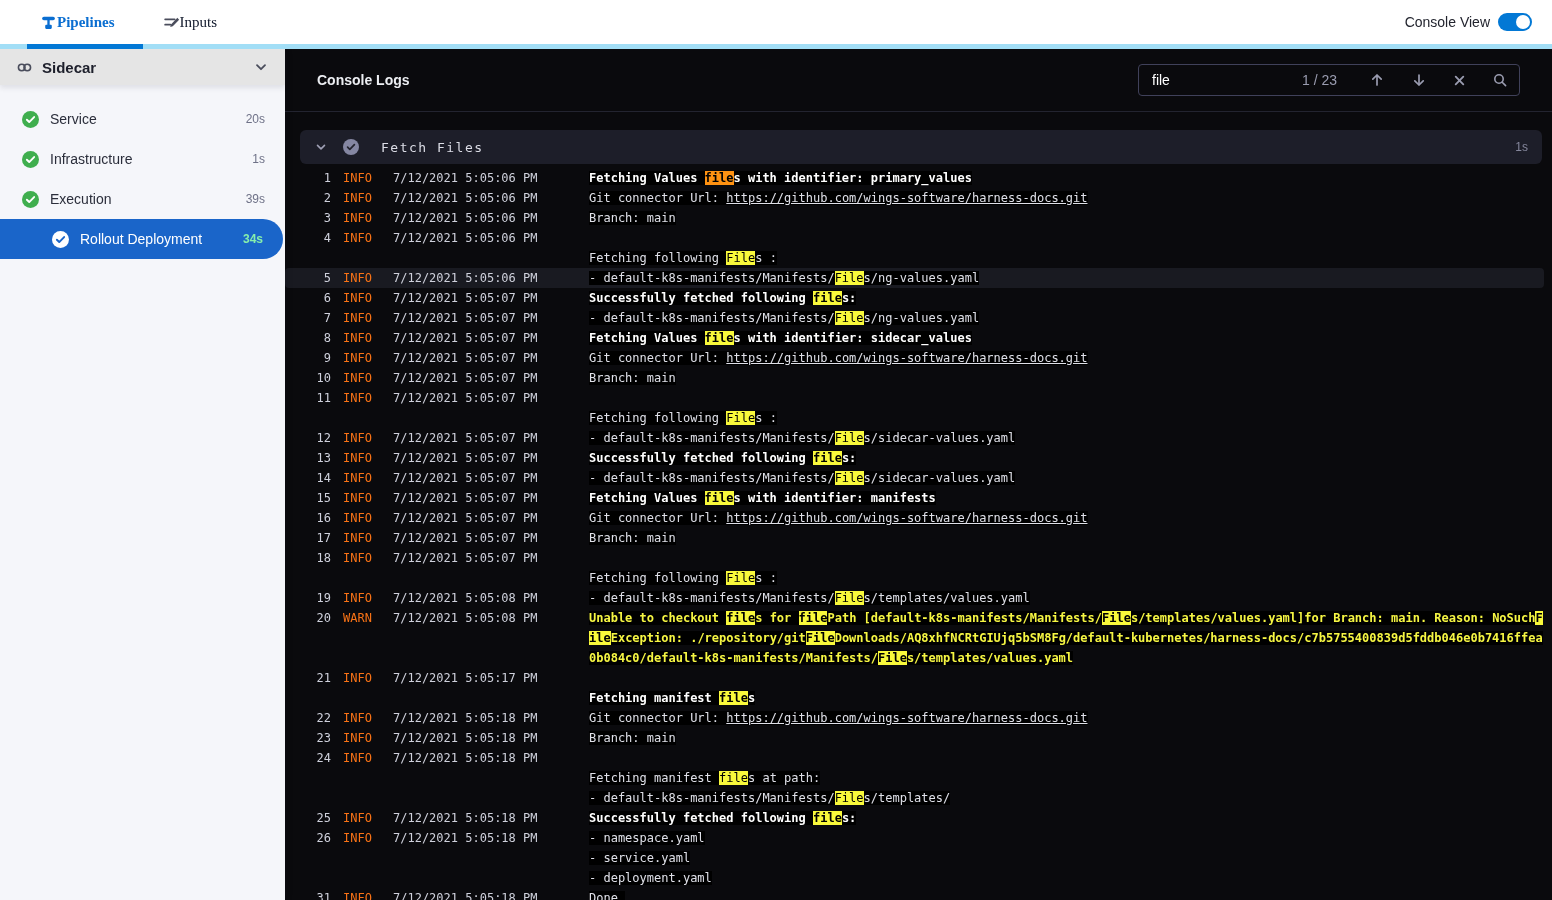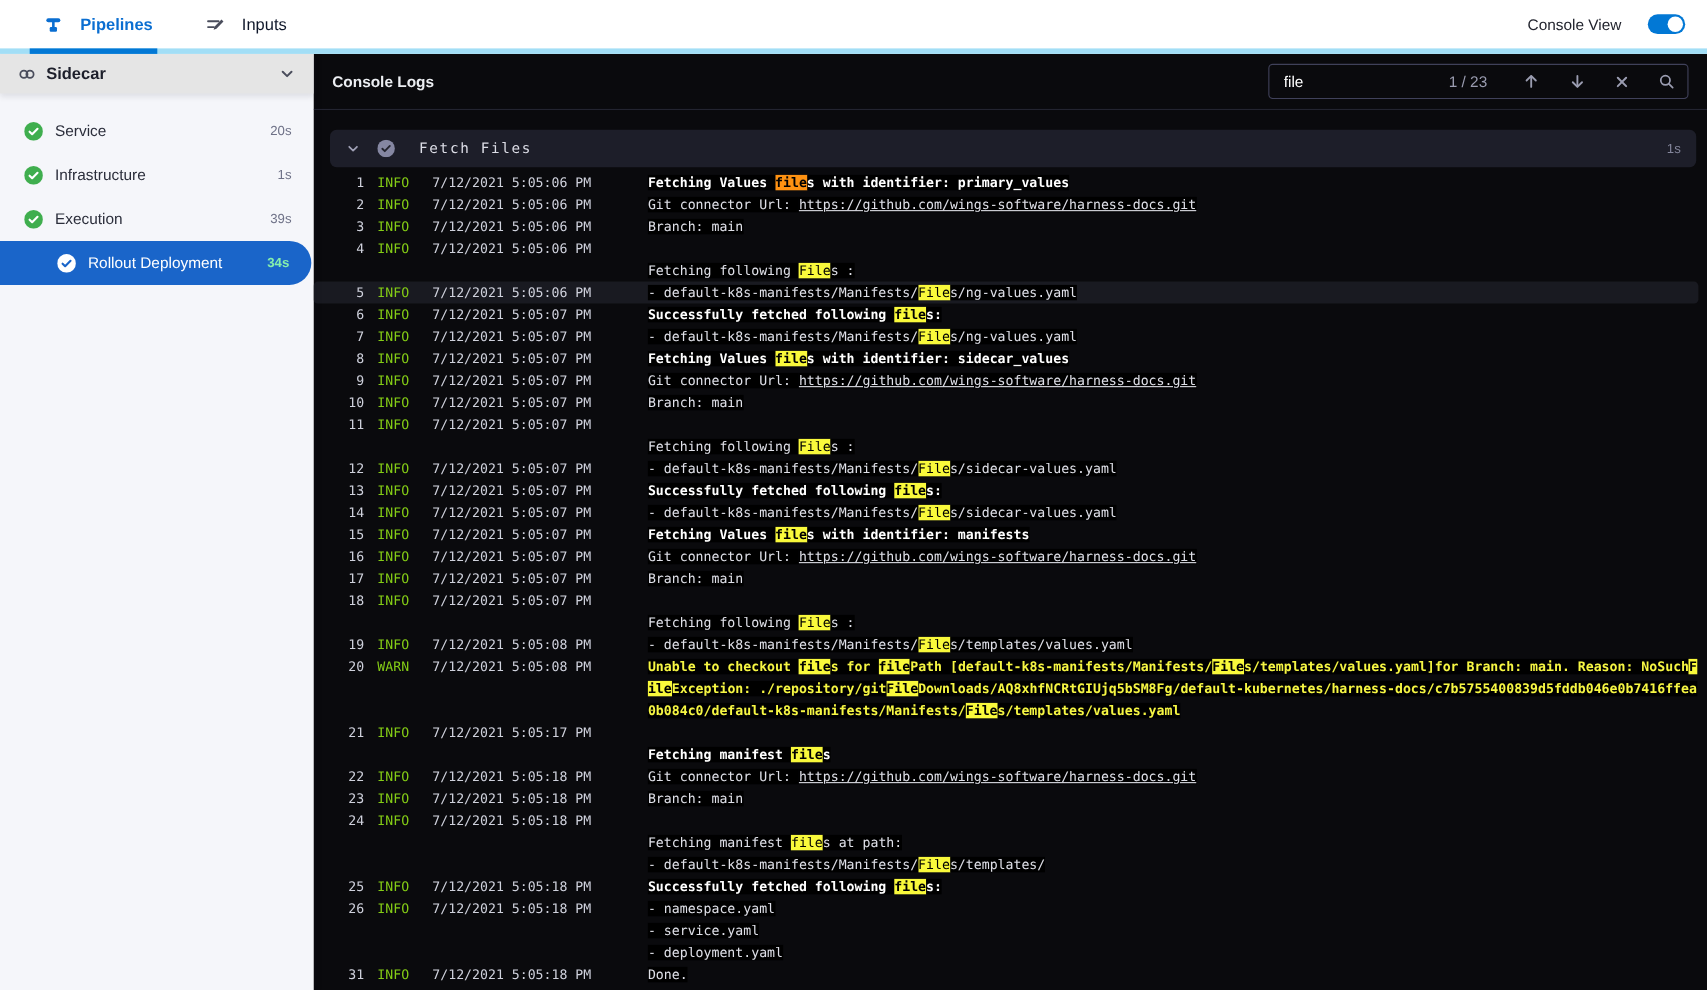--- a/index.html
+++ b/index.html
@@ -4,62 +4,62 @@
 <style>
   * { box-sizing: border-box; }
   html,body { margin:0; padding:0; }
   body {
     width:1552px; height:900px; overflow:hidden; position:relative;
     font-family:"Liberation Sans", sans-serif; background:#ffffff;
   }
 
   
   .topbar { position:absolute; top:0; left:0; right:0; height:44px; background:#fff; display:flex; align-items:center; z-index:5; }
-  .tab { display:flex; align-items:center; gap:16px; font-size:15px; cursor:pointer; }
+  .tab { display:flex; align-items:center; gap:0; font-size:15px; cursor:pointer;font-family:Liberation Serif, serif; }
   .tab.pipelines { margin-left:40px; color:#0a6ed1; font-weight:600; }
   .tab.inputs { margin-left:48px; color:#0f172a; font-weight:500; }
-  .consoleview { margin-left:auto; margin-right:20px; display:flex; align-items:center; gap:24px; font-size:14px; color:#22242e; font-weight:500; }
+  .consoleview { margin-left:auto; margin-right:20px; display:flex; align-items:center; gap:8px; font-size:14px; color:#22242e; font-weight:500; }
   .toggle { width:34px; height:18px; border-radius:9px; background:#0278d5; position:relative; cursor:pointer; }
   .toggle .knob { position:absolute; right:2px; top:2px; width:14px; height:14px; border-radius:50%; background:#fff; }
   .strip { position:absolute; top:44px; left:0; right:0; height:5px; background:#a2def6; z-index:5; }
   .strip .seg { position:absolute; left:27px; width:116px; top:0; bottom:0; background:#0278d5; }
 
   
   .sidebar { position:absolute; top:49px; left:0; width:285px; bottom:0; background:#f5f6fa; z-index:4; box-shadow:2px 0 6px rgba(20,20,40,.10); }
   .side-head { height:36px; background:#e5e5e5; display:flex; align-items:center; padding:0 16px; box-shadow:0 3px 5px rgba(40,41,61,.10); font-size:15px; font-weight:600; color:#1d1f2b; cursor:pointer; }
   .side-head .lbl { margin-left:9px; }
   .side-head .chev { margin-left:auto; display:flex; }
   .side-items { padding-top:14px; }
   .side-item { height:40px; display:flex; align-items:center; padding:0 20px 0 22px; font-size:14px; color:#2b2e3b; cursor:pointer; }
   .side-item .lbl { margin-left:11px; font-weight:500; }
   .side-item .dur { margin-left:auto; font-size:12px; color:#6e7187; }
   .side-item.selected { background:#1a65c9; width:283px; border-radius:0 20px 20px 0; color:#fff; padding-left:52px; }
   .side-item.selected .dur { color:#86efac; font-weight:600; }
   .icon16 { width:17px; height:17px; display:flex; flex:none; }
 
   
   .console { position:absolute; top:49px; left:285px; right:0; bottom:0; background:#0a0a0d; }
-  .console-head { height:51px; display:flex; align-items:center; padding:0 17px; border-bottom:1px solid #232430; }
+  .console-head { height:63px; display:flex; align-items:center; padding:0 32px; border-bottom:1px solid #232430; }
   .console-title { font-size:14px; font-weight:bold; color:#eceef2; }
   .searchbox { margin-left:auto; width:382px; height:32px; border:1px solid #40415a; border-radius:4px; display:flex; align-items:center; padding:0 11px; background:transparent; }
   .searchbox input { flex:1; min-width:0; background:transparent; border:none; outline:none; color:#fff; font-size:14px; font-family:"Liberation Sans",sans-serif; }
   .s-count { color:#9a9cb0; font-size:14px; margin-right:6px; white-space:nowrap; }
   .s-ico { color:#9a9cb0; font-size:16px; line-height:1; margin-left:26px; cursor:pointer; display:flex; align-items:center; }
 
   .group-head { margin:18px 10px 0 15px; height:34px; background:#1d1e29; border-radius:6px; display:flex; align-items:center; padding:0 14px; cursor:pointer; }
   .group-head .chev { display:flex; color:#9fa0b5; }
   .group-head .gcheck { margin-left:15px; display:flex; }
   .group-title { margin-left:22px; font-family:"DejaVu Sans Mono","Liberation Mono",monospace; font-size:13px; letter-spacing:1.5px; color:#dcdde6; }
   .group-dur { margin-left:auto; font-size:12px; color:#85879c; }
 
   .log-body { margin-top:4px; font-family:"DejaVu Sans Mono","Liberation Mono",monospace; font-size:12px; line-height:20px; }
   .log-row { display:grid; grid-template-columns:32px 38px 184px 1fr; column-gap:12px; padding-left:14px; margin-right:8px; }
   .log-row.hl { background:#191a21; border-radius:4px; }
   .c-num { text-align:right; color:#cfd1dc; }
-  .c-lvl { color:#84cc16; }
+  .c-lvl { color:#f97316; }
   .c-ts  { color:#cfd1dc; white-space:nowrap; }
   .c-msg { color:#dfe0e8; white-space:pre-wrap; word-break:break-all; }
   .c-msg > span { background:#000; }
   .c-msg.bold { font-weight:bold; color:#ffffff; }
   .c-msg.warn { font-weight:bold; color:#f6f643; }
   .c-msg .mark { background:#f9f93b; color:#000; }
   .c-msg .mark.cur { background:#ff9212; color:#000; }
   .c-msg .lnk { text-decoration:underline; cursor:pointer; }
 </style>
 </head>

